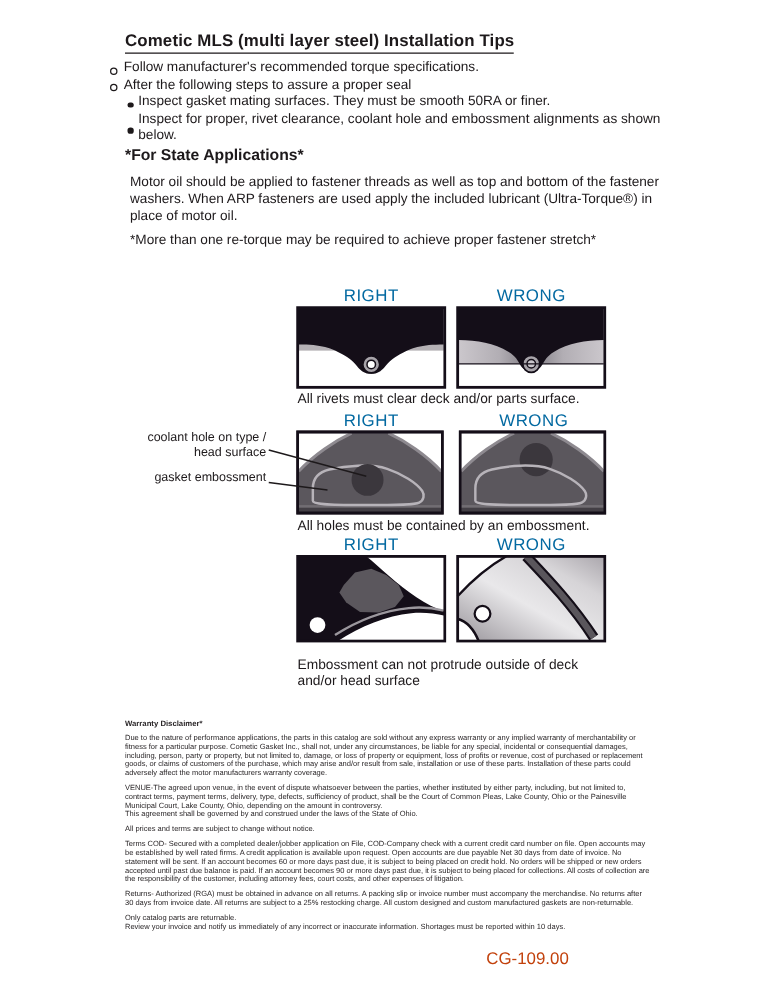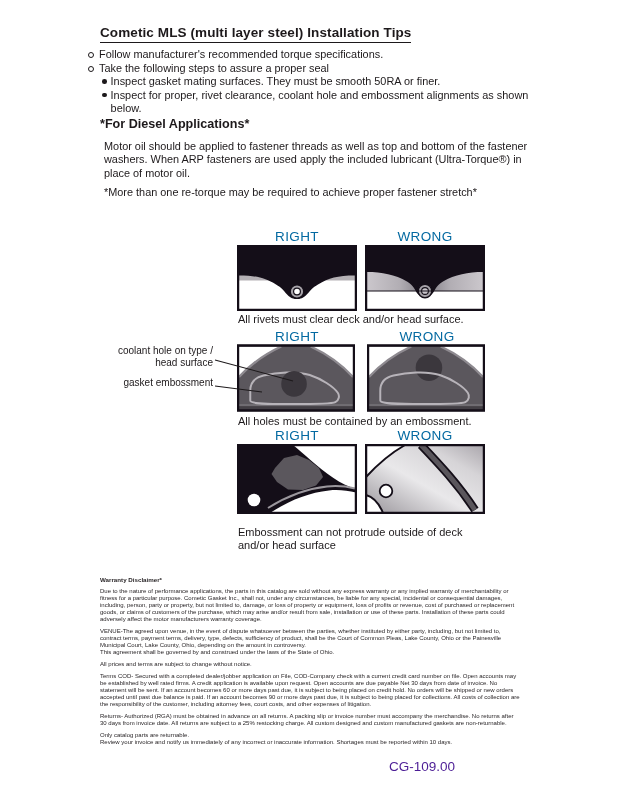--- a/index.html
+++ b/index.html
@@ -7,21 +7,21 @@
         font-family:"Liberation Sans",sans-serif;color:#1d191b;}
 
   .abs{position:absolute;}
 
   
   .doc-title{left:100px;top:25px;font-size:13.5px;font-weight:bold;
              border-bottom:1.6px solid #1d191b;padding-bottom:2px;letter-spacing:.1px;}
 
   
   .bullets{left:88px;top:48px;width:460px;font-size:10.9px;line-height:13.6px;}
-  .b-row{display:flex;align-items:flex-start;}
+  .b-row{display:flex;align-items:center;}
   .b-row .ring{flex:0 0 auto;width:4px;height:4px;border:1.2px solid #1d191b;border-radius:50%;
                margin:4px 5px 0 0;}
   .b-sub{padding-left:14px;}
   .b-sub .dot{flex:0 0 auto;width:4.6px;height:4.6px;background:#1d191b;border-radius:50%;
               margin:4px 4px 0 0;}
 
   
   .diesel-head{left:100px;top:117px;font-size:12.6px;font-weight:bold;}
   .diesel-paras{left:100px;top:136px;width:437px;font-size:10.9px;line-height:13.4px;}
   .diesel-paras p{margin:4px;}
@@ -33,49 +33,49 @@
   .caption{font-size:11px;line-height:12.5px;color:#1d191b;}
 
   .callout{width:118px;left:95px;text-align:right;font-size:10px;line-height:11.5px;color:#1d191b;}
 
   
   .legal{left:100px;top:576px;width:420px;font-size:6px;line-height:7px;color:#2a2628;}
   .legal h4{margin:0 0 5px 0;font-size:6.2px;font-weight:bold;}
   .legal p{margin:0;}
   .legal p.gap{margin-top:5px;}
 
-  .footer-code{left:389px;top:759px;font-size:13.5px;color:#4c1d95;}
+  .footer-code{left:389px;top:759px;font-size:13.5px;color:#c2410c;}
 </style>
 </head>
 <body>
 
 <div id="page">
 
   <div class="abs doc-title">Cometic MLS (multi layer steel) Installation Tips</div>
 
   <div class="abs bullets">
     <div class="b-row">
       <span class="ring"></span>
       <span>Follow manufacturer's recommended torque specifications.</span>
     </div>
     <div class="b-row">
       <span class="ring"></span>
-      <span>Take the following steps to assure a proper seal</span>
+      <span>After the following steps to assure a proper seal</span>
     </div>
     <div class="b-row b-sub">
       <span class="dot"></span>
       <span>Inspect gasket mating surfaces.  They must be smooth 50RA or finer.</span>
     </div>
     <div class="b-row b-sub">
       <span class="dot"></span>
       <span>Inspect for proper, rivet clearance, coolant hole and embossment alignments as shown below.</span>
     </div>
   </div>
 
-  <div class="abs diesel-head">*For Diesel Applications*</div>
+  <div class="abs diesel-head">*For State Applications*</div>
   <div class="abs diesel-paras">
     <p>Motor oil should be applied to fastener threads as well as top and bottom of the fastener washers. When ARP fasteners are used apply the included lubricant (Ultra-Torque®) in place of motor oil.</p>
     <p>*More than one re-torque may be required to achieve proper fastener stretch*</p>
   </div>
 
   <div class="abs rw-label" style="left:237px;top:229px">RIGHT</div>
   <div class="abs rw-label" style="left:365px;top:229px">WRONG</div>
 
   <svg class="abs panel" style="left:237px;top:245px" width="120" height="66" viewBox="0 0 120 66">
     <rect x="0" y="0" width="120" height="66" fill="#ffffff"></rect>
@@ -98,21 +98,21 @@
     </defs>
     <rect x="0" y="0" width="120" height="66" fill="#ffffff"></rect>
     <rect x="2" y="26.5" width="116" height="19.5" fill="url(#gradB)"></rect>
     <path d="M2,2 H118 V27 C103,27 90,29.5 78,36.5 C67,43 71,51.5 60,51.5 C49,51.5 53,43 42,36.5 C30,29.5 17,27 2,27 Z" fill="#140e18"></path>
     <circle cx="60" cy="46" r="6.8" fill="#a8a4aa" stroke="#140e18" stroke-width="1.4"></circle>
     <circle cx="60" cy="46" r="3.4" fill="#cac6cc" stroke="#140e18" stroke-width="1.1"></circle>
     <line x1="2" y1="46" x2="118" y2="46" stroke="#140e18" stroke-width="1"></line>
     <rect x="1" y="1" width="118" height="64" fill="none" stroke="#140e18" stroke-width="2.5"></rect>
   </svg>
 
-  <div class="abs caption" style="left:238px;top:313px">All rivets must clear deck and/or head surface.</div>
+  <div class="abs caption" style="left:238px;top:313px">All rivets must clear deck and/or parts surface.</div>
 
   <div class="abs rw-label" style="left:237px;top:329px">RIGHT</div>
   <div class="abs rw-label" style="left:367px;top:329px">WRONG</div>
 
   <div class="abs callout" style="top:345px">coolant hole on type / head surface</div>
   <div class="abs callout" style="top:377px">gasket embossment</div>
 
   <svg class="abs panel" style="left:237px;top:344px" width="118" height="68" viewBox="0 0 120 68">
     <rect x="0" y="0" width="120" height="68" fill="#5b575d"></rect>
     <rect x="2" y="60.5" width="116" height="2.2" fill="#716d73"></rect>

